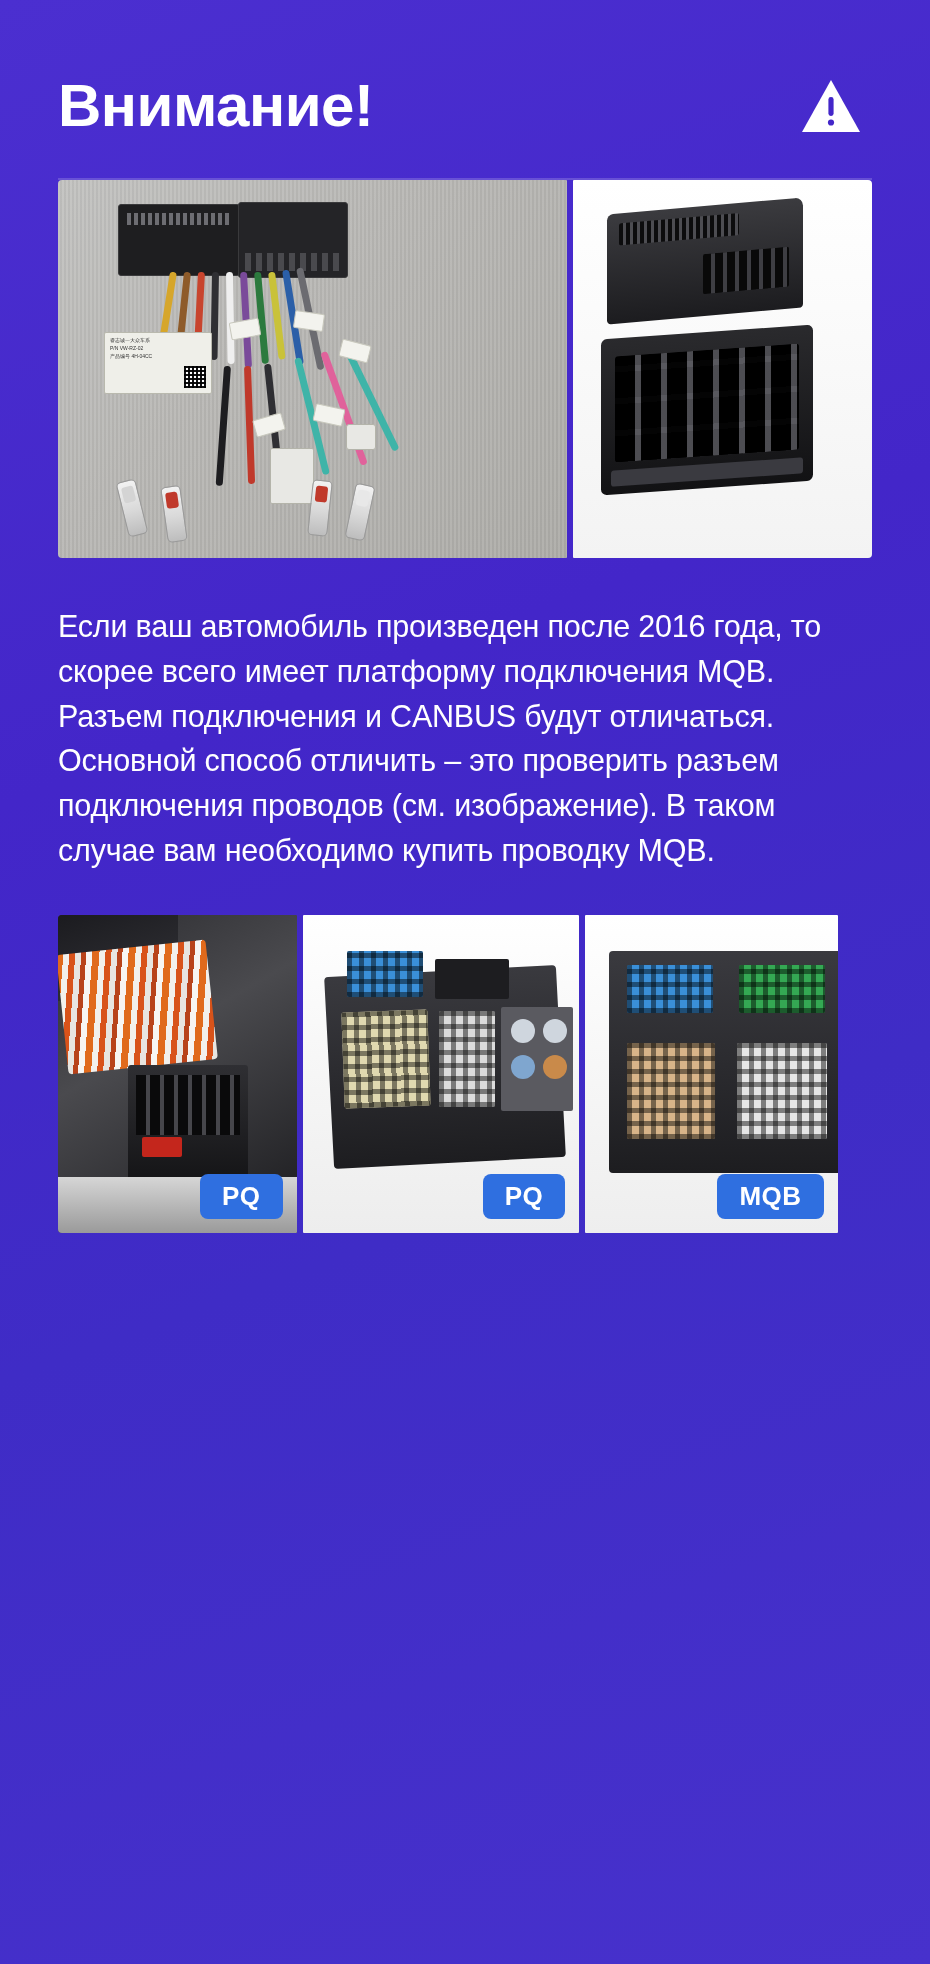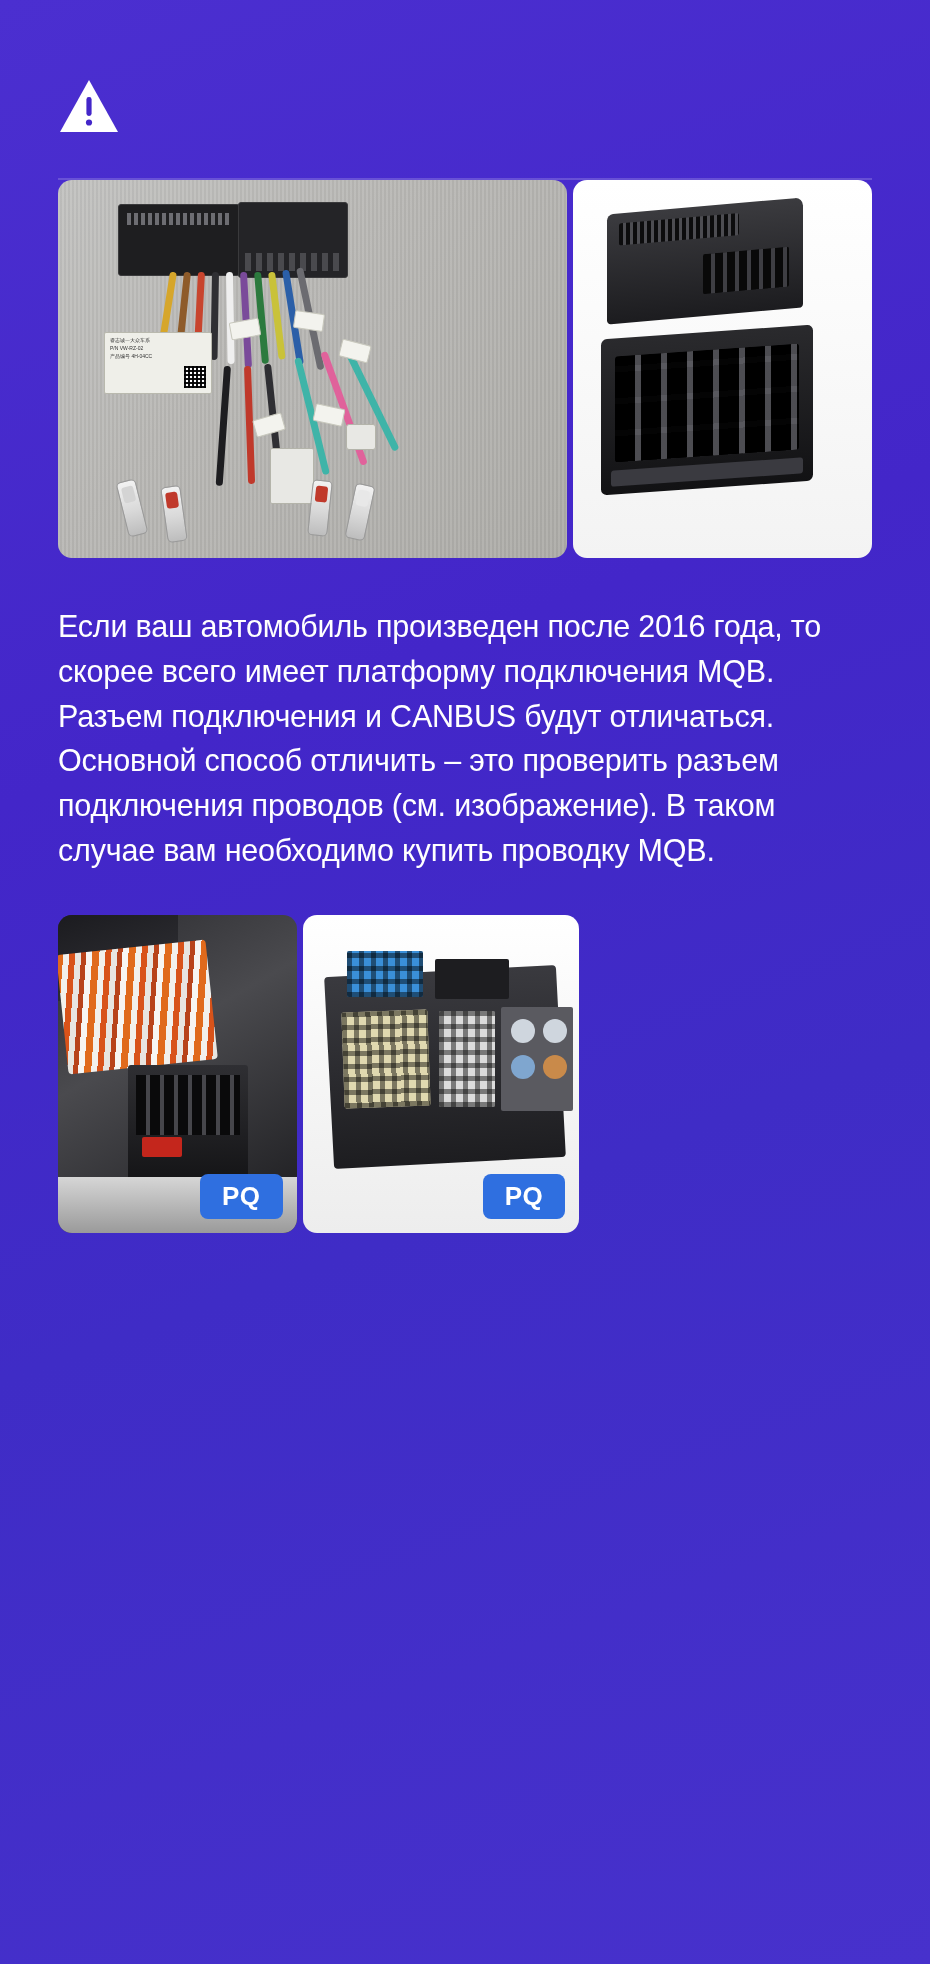--- a/index.html
+++ b/index.html
@@ -65,21 +65,21 @@
     gap: 6px;
     border-radius: 4px;
     overflow: hidden;
   }
   .g1-left  { width: 63%; }
   .g1-right { width: 37%; }
   .photo {
     position: relative;
     overflow: hidden;
     background: #c9c9c9;
-    border-radius: 14px;
+    border-radius: 1px;
   }
   .g1 .photo { height: 378px; }
 
   
   .p1 { background: linear-gradient(135deg,#c3c3c1 0%,#b9b8b5 40%,#aeada9 100%); }
   .p1::before {
     content:"";
     position:absolute; inset:0;
     background:
       repeating-linear-gradient(90deg, rgba(255,255,255,0.05) 0 2px, rgba(0,0,0,0.04) 2px 4px);
@@ -242,20 +242,21 @@
     padding:7px 22px;
     letter-spacing:0.5px;
   }
 </style>
 </head>
 <body>
 
 <div class="page">
 
   <div class="header">
+    <div class="header-title">Внимание!</div>
     <span class="warn-icon">
       <svg viewBox="0 0 62 62" width="62" height="62" aria-hidden="true">
         <path d="M31 5 L60 57 L2 57 Z" fill="#ffffff"></path>
         <rect x="28.4" y="22" width="5.2" height="19" rx="2.4" fill="#4326c9"></rect>
         <circle cx="31" cy="47.5" r="3.1" fill="#4326c9"></circle>
       </svg>
     </span>
   </div>
   <div class="divider"></div>
 
@@ -352,15 +353,31 @@
           <span class="pin-grid"></span>
         </span>
       <span class="blkc" style="left:198px;top:92px;width:72px;height:104px;background:#5a5a60;"></span>
       <span class="blkc" style="left:208px;top:104px;width:24px;height:24px;border-radius:50%;background:#cfd6de;"></span>
       <span class="blkc" style="left:240px;top:104px;width:24px;height:24px;border-radius:50%;background:#cfd6de;"></span>
       <span class="blkc" style="left:208px;top:140px;width:24px;height:24px;border-radius:50%;background:#7fa6cf;"></span>
       <span class="blkc" style="left:240px;top:140px;width:24px;height:24px;border-radius:50%;background:#c98a4a;"></span>
       <span class="badge">PQ</span>
     </div>
 
+    <div class="photo p5 c3">
+      <span class="blk-body" style="left:24px;top:36px;width:240px;height:222px;"></span>
+      <span class="blkc" style="left:42px;top:50px;width:86px;height:48px;background:#3a8fd8;">
+          <span class="pin-grid"></span>
+        </span>
+      <span class="blkc" style="left:154px;top:50px;width:86px;height:48px;background:#34a853;">
+          <span class="pin-grid"></span>
+        </span>
+      <span class="blkc" style="left:42px;top:128px;width:88px;height:96px;background:#d8b489;">
+          <span class="pin-grid"></span>
+        </span>
+      <span class="blkc" style="left:152px;top:128px;width:90px;height:96px;background:#e6e6e6;">
+          <span class="pin-grid"></span>
+        </span>
+      <span class="badge">MQB</span>
+    </div>
   </div>
 
 </div>
 
 </body></html>

